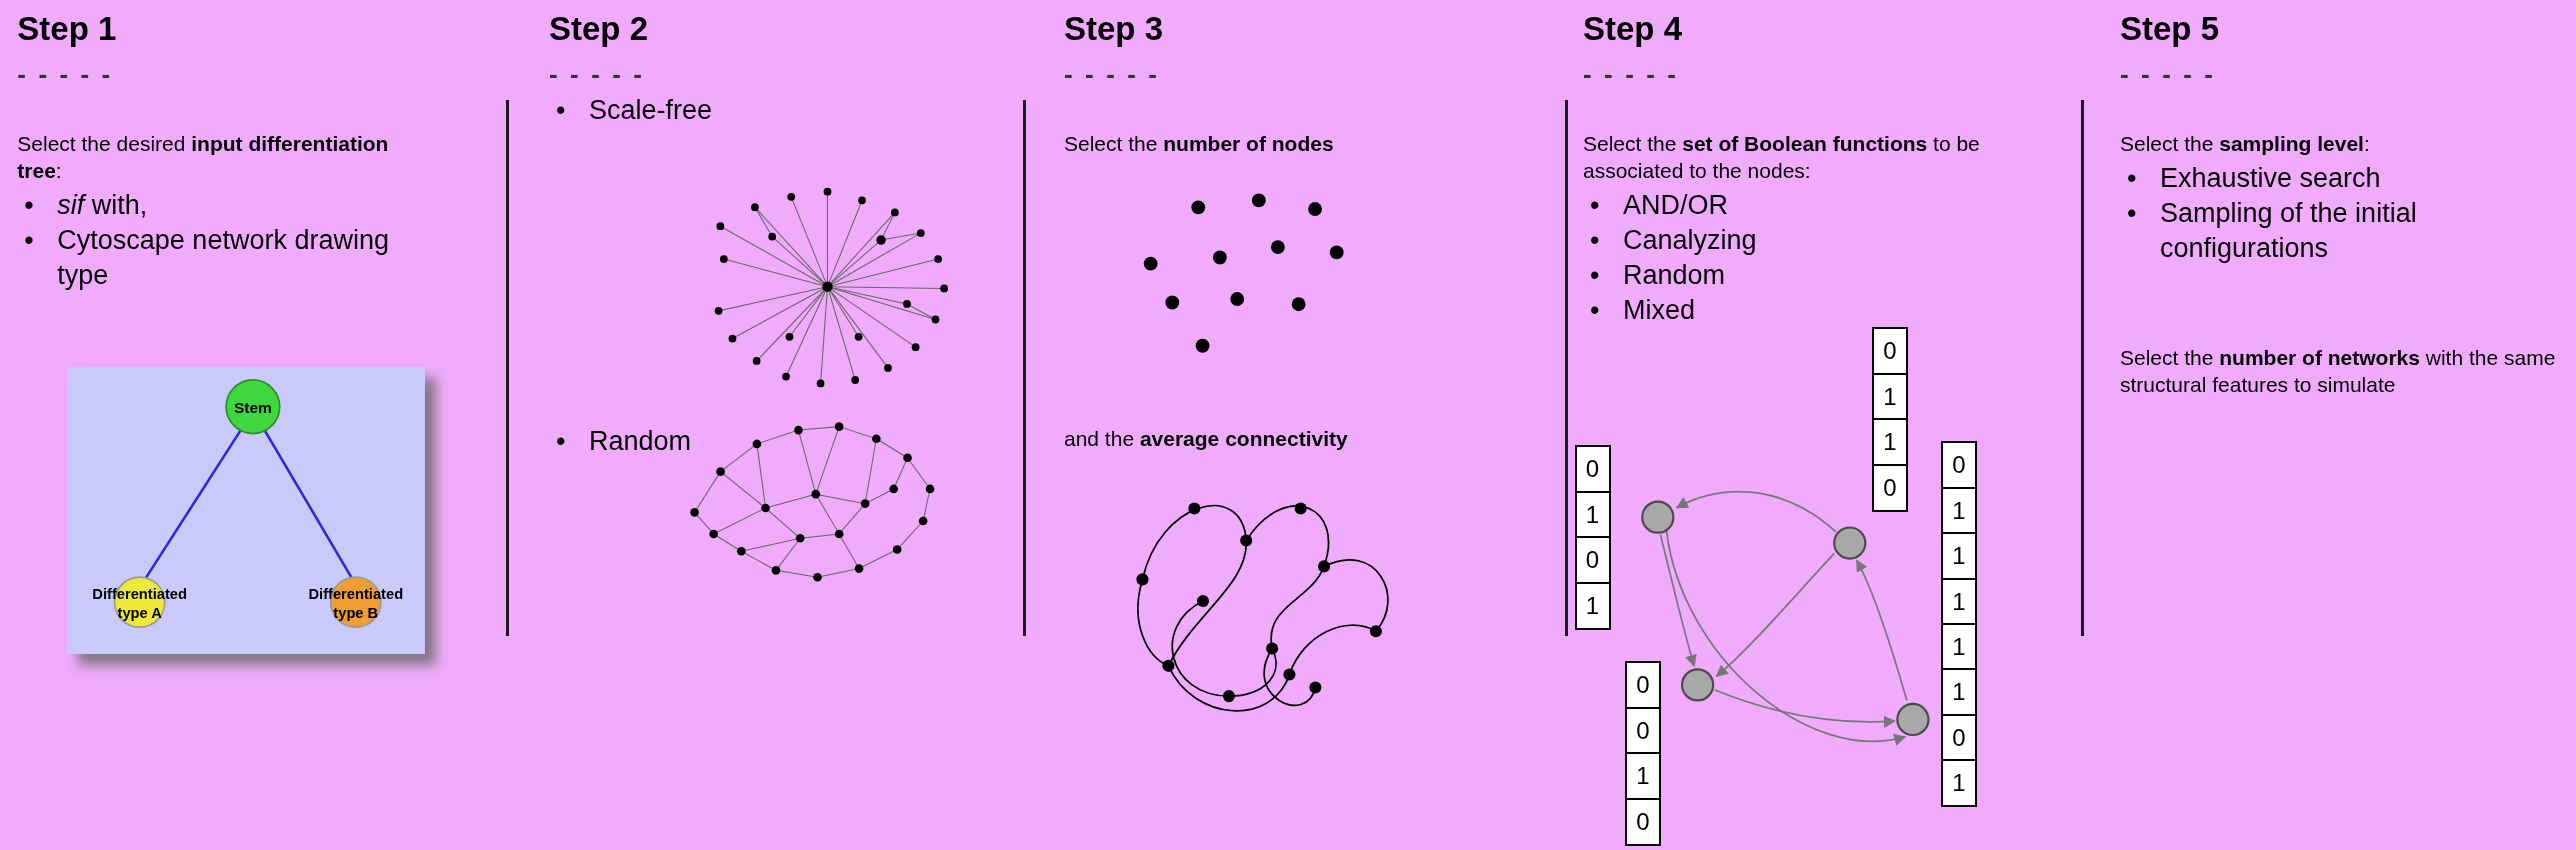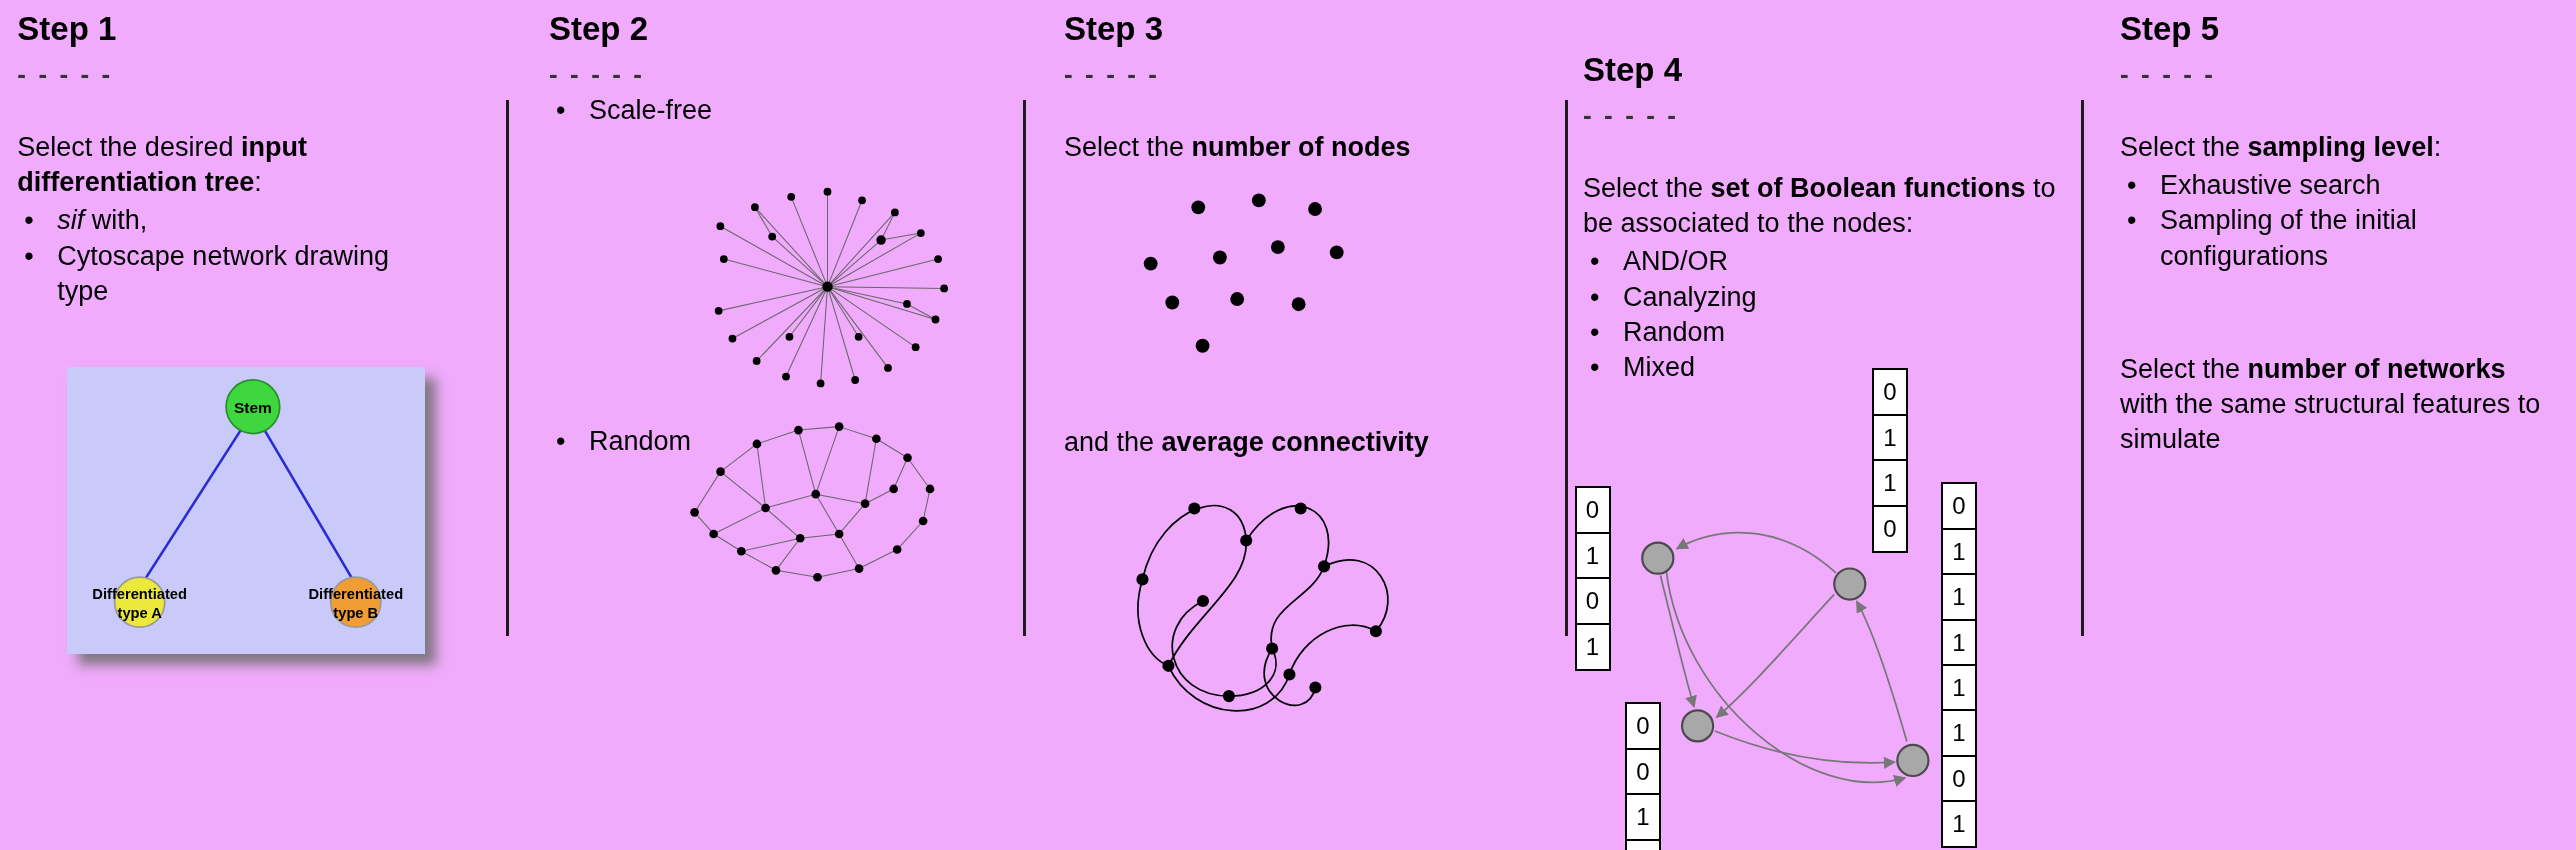--- a/index.html
+++ b/index.html
@@ -9,21 +9,21 @@
     font-family:"Liberation Sans", sans-serif;
     color:#000;
     position:relative;
     overflow:hidden;
   }
   .canvas { position:relative; width:2576px; height:851px; background:#f0abfc; }
 
   .col { position:absolute; top:10.4px; }
   .step-header { font-size:33px; font-weight:bold; color:#000; }
   .dashes { font-size:26px; font-weight:bold; color:#333; margin-top:10.4px; letter-spacing:2.6px; }
-  .para { margin-top:40px; font-size:27px; line-height:1.3; }
+  .para { margin-top:40px; font-size:21px; line-height:1.3; }
   .para b { font-weight:bold; }
   .bullets { margin-top:3.5px; }
   .bullet { display:flex; font-size:27px; line-height:1.3; }
   .bullet .dot { flex:0 0 40px; padding-left:7px; }
   .bullet .btxt { flex:1; }
 
   .divider { position:absolute; top:100px; height:536px; width:2.6px; background:#1c1c1c; }
 
   
   .tree-img {
@@ -271,21 +271,21 @@
           <circle cx="185" cy="210" r="7"></circle>
         <circle cx="235" cy="255" r="7"></circle>
           <circle cx="95" cy="48" r="7"></circle>
           <circle cx="218" cy="48" r="7"></circle>
       </g>
     </svg>
   </div>
 
   <div class="divider" style="left:1565px;"></div>
 
-  <div class="col" style="left:1583px; width:486px;margin-top:41px;">
+  <div class="col" style="left:1583px; width:486px;">
     <div class="step-header">Step 4</div>
     <div class="dashes">- - - - -</div>
     <div class="para"><span>Select the </span><b>set of Boolean functions</b><span> to be associated to the nodes:</span></div>
     <div class="bullets">
       <div class="bullet">
           <span class="dot">•</span>
           <span class="btxt">AND/OR</span>
         </div>
       <div class="bullet">
           <span class="dot">•</span>

